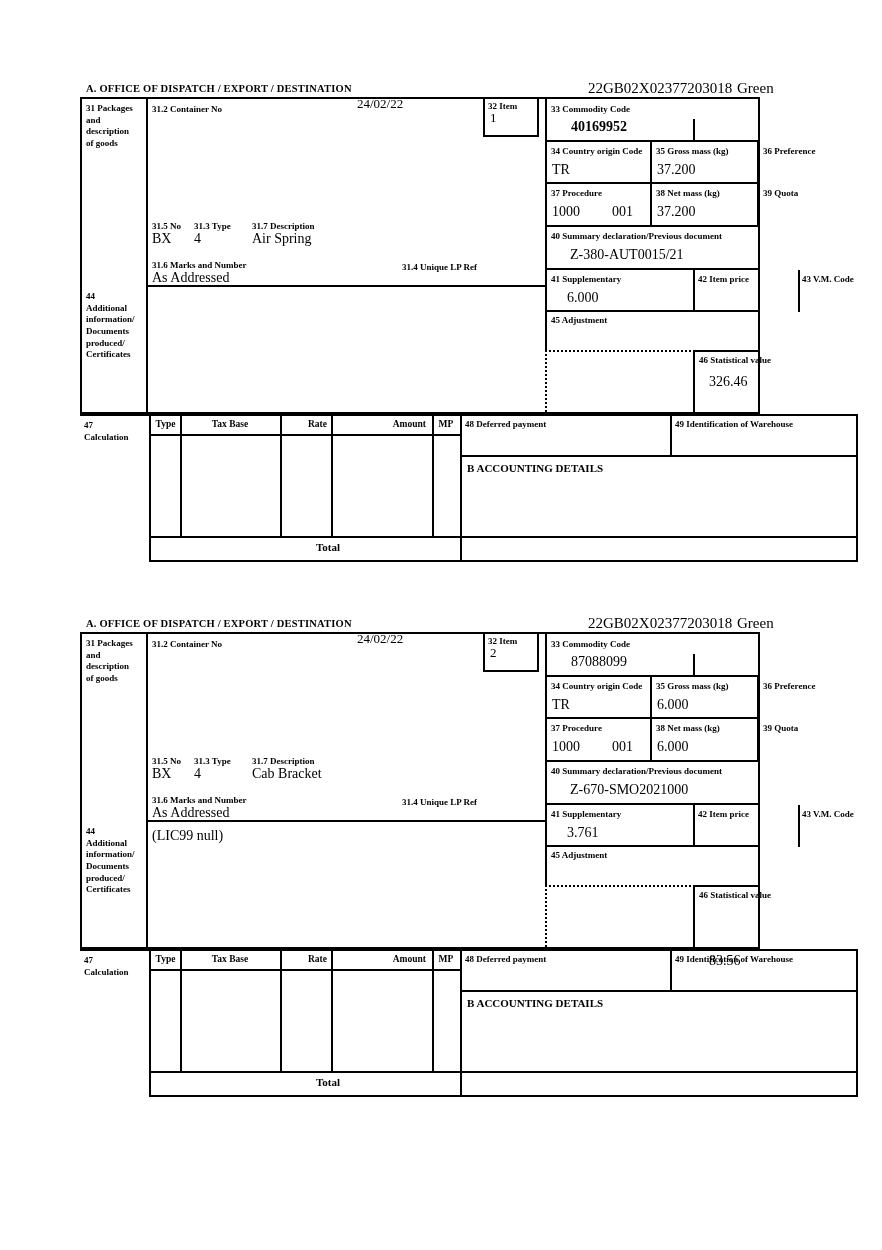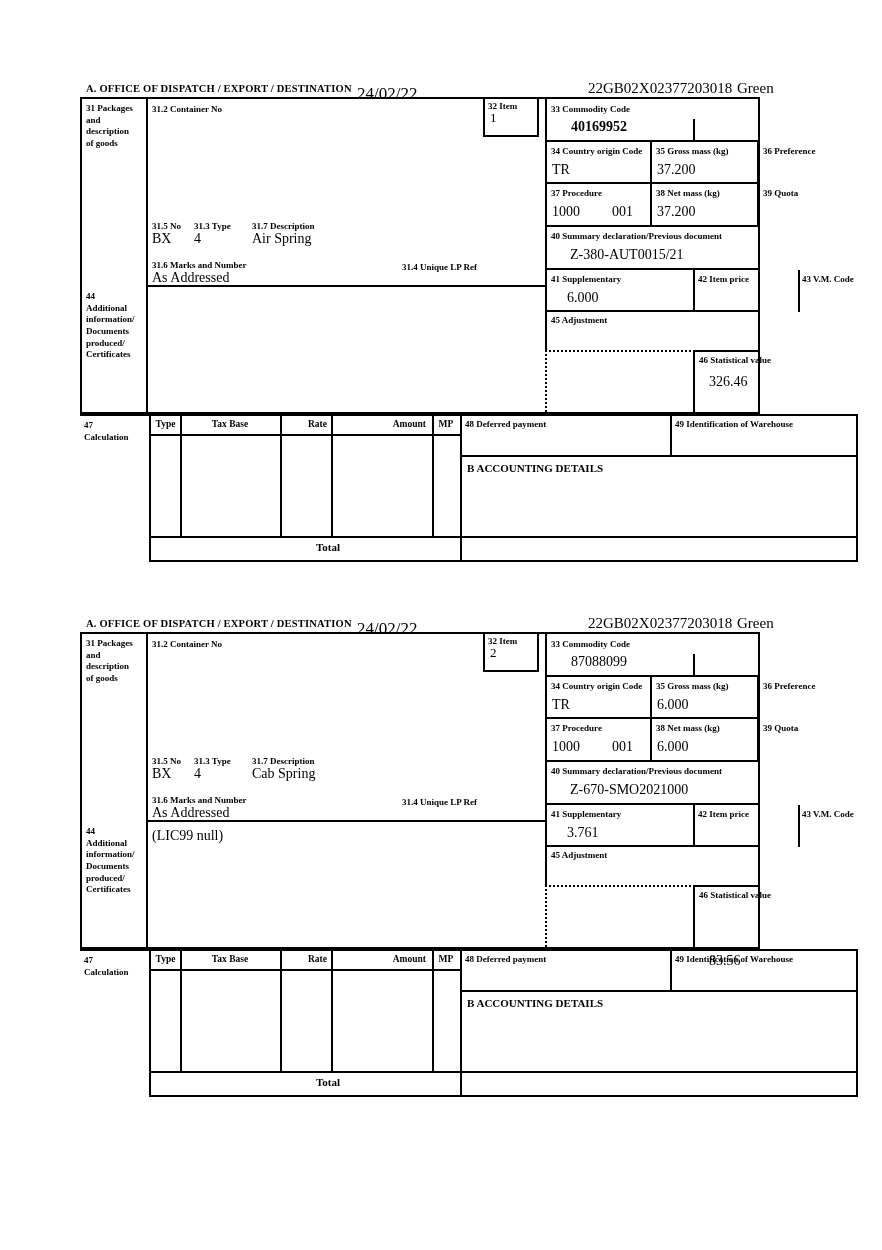--- a/index.html
+++ b/index.html
@@ -1,21 +1,21 @@
 <!DOCTYPE html>
 <html><head>
 <meta charset="utf-8">
 <style>
   html,body{margin:0;padding:0;background:#fff;}
   .page{position:relative;width:882px;height:1250px;background:#ffffff;overflow:hidden;
         font-family:"Liberation Serif","DejaVu Serif",serif;color:#000;}
   .abs{position:absolute;}
   .block{position:absolute;left:80px;width:780px;height:485px;}
   .hdr-office{position:absolute;left:6px;top:3px;font-size:10.5px;font-weight:bold;letter-spacing:.2px;}
-  .hdr-date{position:absolute;left:277px;top:4px;font-size:17px;}
+  .hdr-date{position:absolute;left:277px;top:16px;font-size:13px;}
   .hdr-ref{position:absolute;left:508px;top:0;font-size:15px;}
   .hdr-channel{position:absolute;left:657px;top:0;font-size:15px;}
   .topsec{position:absolute;left:0;top:17px;width:680px;height:317px;border:2px solid #000;box-sizing:border-box;}
   .botsec{position:absolute;left:0;top:334px;width:778px;height:150px;}
   .lbl{position:absolute;font-size:9px;font-weight:bold;line-height:1.25;white-space:nowrap;}
   .lbl-multi{position:absolute;font-size:9px;font-weight:bold;line-height:1.3;white-space:pre-line;}
   .val{position:absolute;font-size:14px;line-height:1.1;white-space:nowrap;}
   .vline{position:absolute;width:2px;background:#000;}
   .hline{position:absolute;height:2px;background:#000;}
   .vdot{position:absolute;width:0;border-left:2px dotted #000;}
@@ -208,21 +208,21 @@
       <div class="box46">
         <div class="lbl" style="left:4px;top:3px;">46 Statistical value</div>
         <div class="val" style="left:14px;top:22px;margin-top:44px;">83.56</div>
       </div>
 
       <div class="lbl" style="left:70px;top:122px;">31.5 No</div>
       <div class="lbl" style="left:112px;top:122px;">31.3 Type</div>
       <div class="lbl" style="left:170px;top:122px;">31.7 Description</div>
       <div class="val" style="left:70px;top:132px;">BX</div>
       <div class="val" style="left:112px;top:132px;">4</div>
-      <div class="val" style="left:170px;top:132px;">Cab Spring</div>
+      <div class="val" style="left:170px;top:132px;">Cab Bracket</div>
       <div class="lbl" style="left:70px;top:161px;">31.6 Marks and Number</div>
       <div class="lbl" style="left:320px;top:163px;">31.4 Unique LP Ref</div>
       <div class="val" style="left:70px;top:171px;">As Addressed</div>
 
       <div class="hline" style="left:64px;top:186px;width:401px;"></div>
       <div class="lbl-multi" style="left:4px;top:192px;">44
 Additional
 information/
 Documents
 produced/

